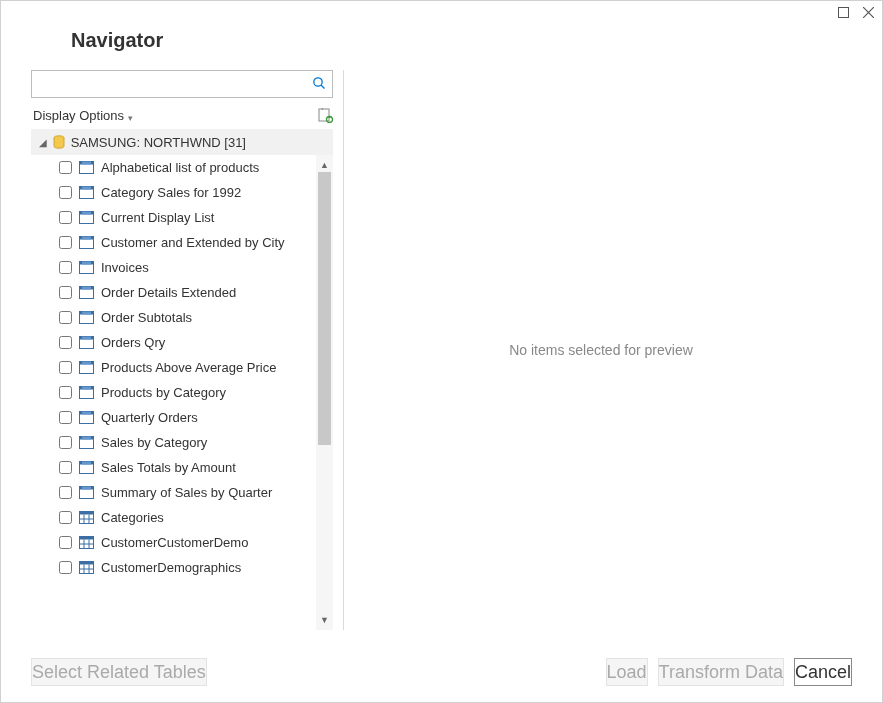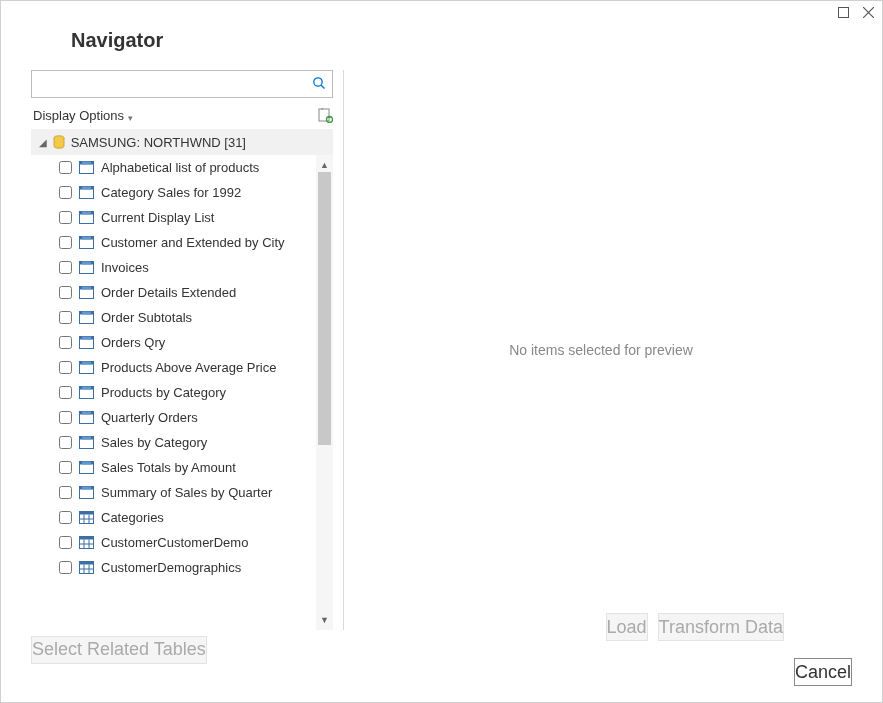--- a/index.html
+++ b/index.html
@@ -187,21 +187,20 @@
       cursor: pointer;
     }
     button.btn.disabled {
       background: #f5f5f5;
       color: #aaa;
       border-color: #e3e3e3;
       cursor: default;
     }
     button.btn.normal {
       border-color: #888;
-      margin-top: 45px;
     }
   </style>
 </head>
 <body>
 
 <div class="titlebar">
   <span>
     <svg width="11" height="11">
         <rect x="0.5" y="0.5" width="10" height="10" fill="none" stroke="#555" stroke-width="1"></rect>
       </svg>

